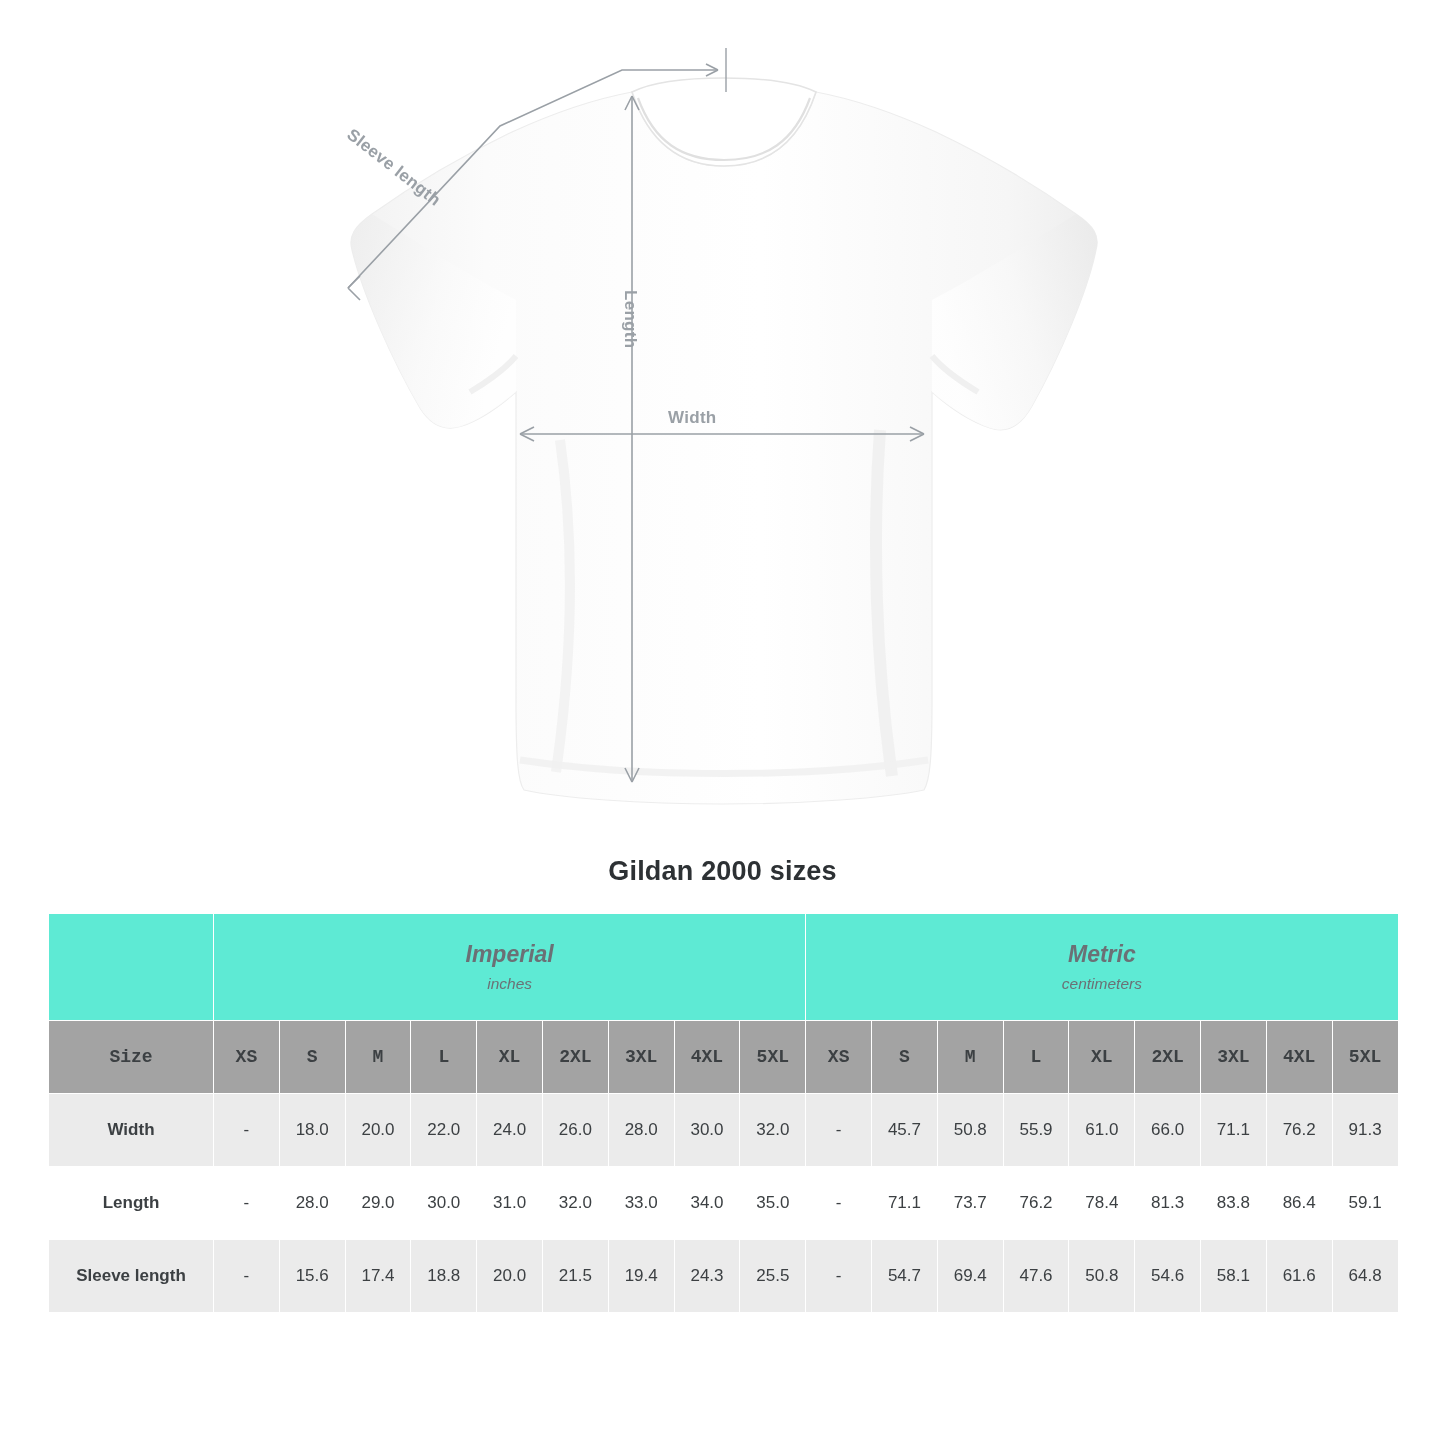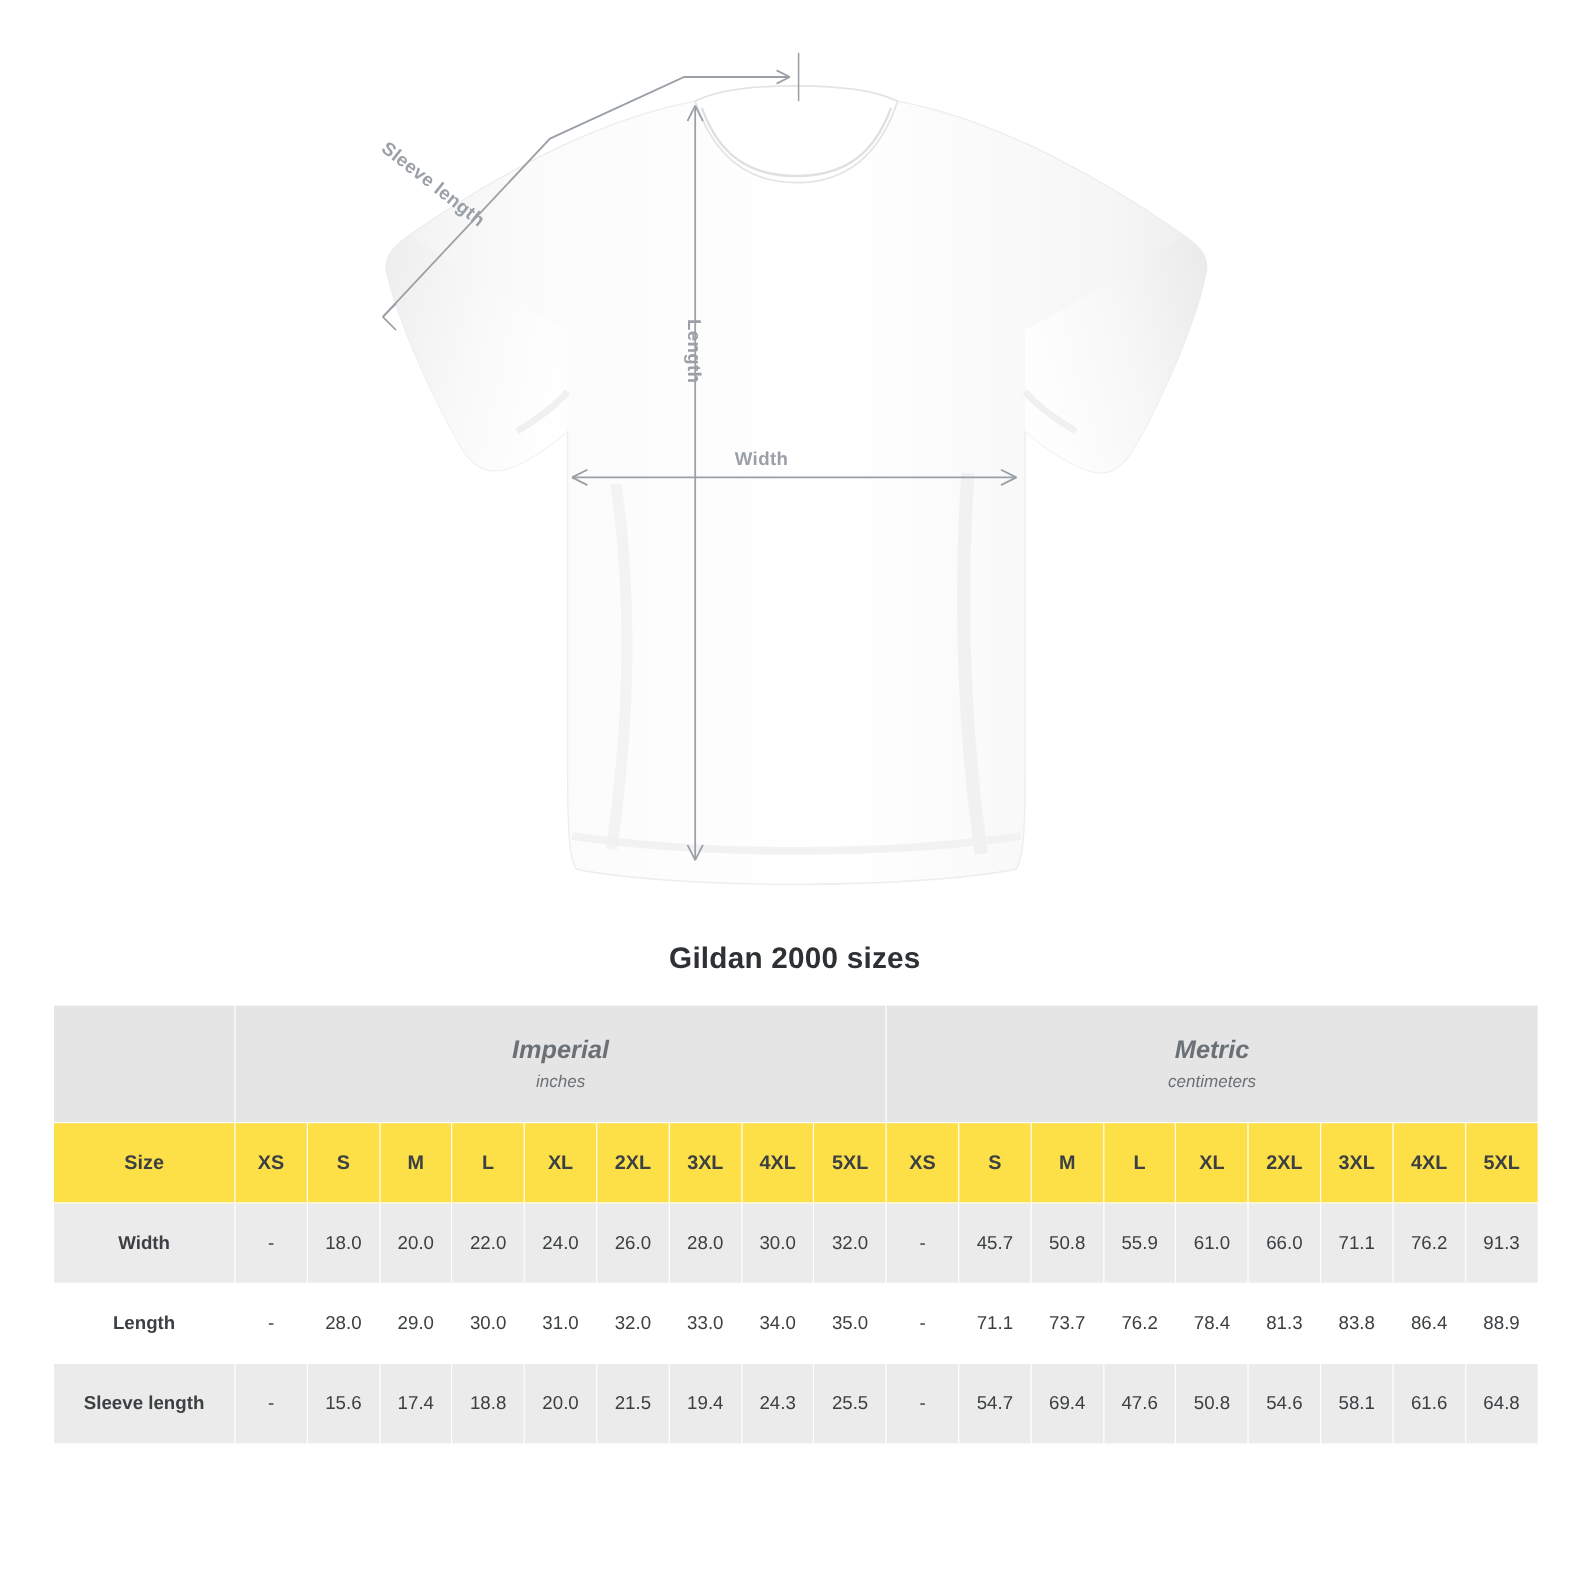--- a/index.html
+++ b/index.html
@@ -81,42 +81,43 @@
     table-layout: fixed;
   }
   table.size-table td, table.size-table th {
     border: 1px solid #ffffff;
     text-align: center;
     font-size: 17px;
     color: #3c4043;
     padding: 0;
   }
   .unit-head {
-    background: #e5e5e5;
+    background: #5eead4;
     height: 106px;
     vertical-align: middle;
   }
   .unit-system {
     font-size: 23px;
     font-style: italic;
     font-weight: bold;
     color: #6b7075;
   }
   .unit-sub {
     font-size: 15.5px;
     font-style: italic;
     color: #6b7075;
     margin-top: 7px;
   }
   tr.head-row td {
-    background: #fde047;
+    background: #a3a3a3;
     height: 72px;
     font-weight: bold;
     font-size: 18px;
     color: #3c4043;
+    font-family: Liberation Mono, monospace;
   }
   tr.head-row td.rowlabel {
     font-weight: bold;
   }
   tr.data-row td {
     height: 72px;
     background: #ffffff;
   }
   tr.data-row.alt td {
     background: #ebebeb;
@@ -315,21 +316,21 @@
         <td>34.0</td>
         <td>35.0</td>
         <td>-</td>
         <td>71.1</td>
         <td>73.7</td>
         <td>76.2</td>
         <td>78.4</td>
         <td>81.3</td>
         <td>83.8</td>
         <td>86.4</td>
-        <td>88.9</td>
+        <td>59.1</td>
       </tr>
 
       <tr class="data-row alt">
         <td class="rowlabel">Sleeve length</td>
         <td>-</td>
         <td>15.6</td>
         <td>17.4</td>
         <td>18.8</td>
         <td>20.0</td>
         <td>21.5</td>

